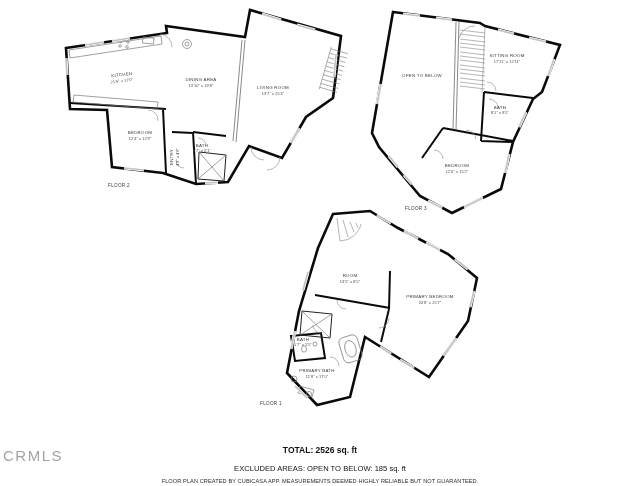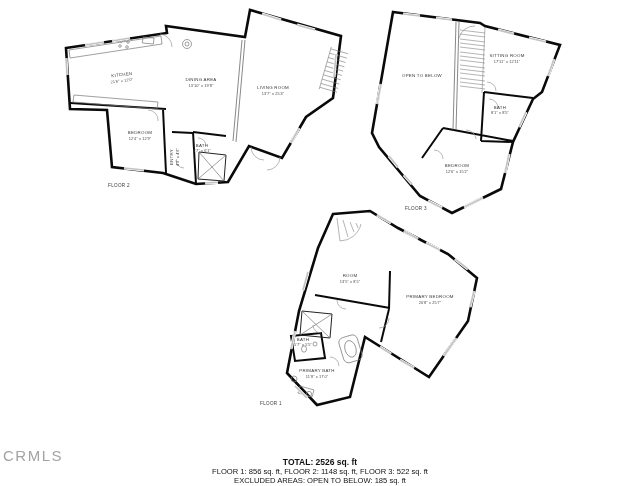--- a/index.html
+++ b/index.html
@@ -11,21 +11,21 @@
   .floor-label{font-size:4.6px;fill:#3a3a3a;text-anchor:middle;letter-spacing:.3px;}
   .wall-outer{fill:#ffffff;stroke:#0a0a0a;stroke-width:2.6;stroke-linejoin:miter;}
   .wall-inner{fill:none;stroke:#0a0a0a;stroke-width:2;}
   .wall-thin{fill:none;stroke:#222;stroke-width:1;}
   .rail{fill:none;stroke:#555;stroke-width:.7;}
   .fixture{fill:none;stroke:#777;stroke-width:.7;}
   .treads{fill:none;stroke:#777;stroke-width:.55;}
   .door-arc{fill:none;stroke:#999;stroke-width:.7;}
   .win-under{fill:none;stroke:#ffffff;stroke-width:3.1;}
   .win-over{fill:none;stroke:#c3c3c3;stroke-width:1.7;}
-  .summary{position:absolute;left:0;right:0;text-align:center;color:#111;margin-top:12px;}
+  .summary{position:absolute;left:0;right:0;text-align:center;color:#111;}
   .summary-total{top:446px;font-size:8.5px;font-weight:700;line-height:1.05;}
   .summary-floors{top:456px;font-size:7.6px;line-height:1.05;}
   .summary-excluded{top:464.5px;font-size:7.6px;line-height:1.05;}
   .disclaimer{top:478px;font-size:5.6px;color:#2b2b2b;letter-spacing:.1px;}
   .logo{position:absolute;left:3px;top:447px;font-size:15px;color:#a3a3a3;
         letter-spacing:1.5px;font-weight:400;}
 </style>
 </head>
 <body>
 
@@ -127,18 +127,17 @@
         <text class="room-dims" x="303" y="346">5'7" x 5'5"</text>
         <text class="room-name" x="317" y="372">PRIMARY BATH</text>
         <text class="room-dims" x="317" y="378">11'8" x 17'0"</text>
         <text class="floor-label" x="271" y="405">FLOOR 1</text>
       </g>
     </g>
   </svg>
 
   
   <div class="summary summary-total">TOTAL: 2526 sq. ft</div>
-  <div class="summary summary-floors">FLOOR 1: 856 sq. ft, FLOOR 2: 1148 sq. ft, FLOOR 3: 522 sq. ft</div>
   <div class="summary summary-excluded">EXCLUDED AREAS: OPEN TO BELOW: 185 sq. ft</div>
   <div class="summary disclaimer">FLOOR PLAN CREATED BY CUBICASA APP. MEASUREMENTS DEEMED HIGHLY RELIABLE BUT NOT GUARANTEED.</div>
 
   <div class="logo">CRMLS</div>
 </div>
 
 </body></html>

